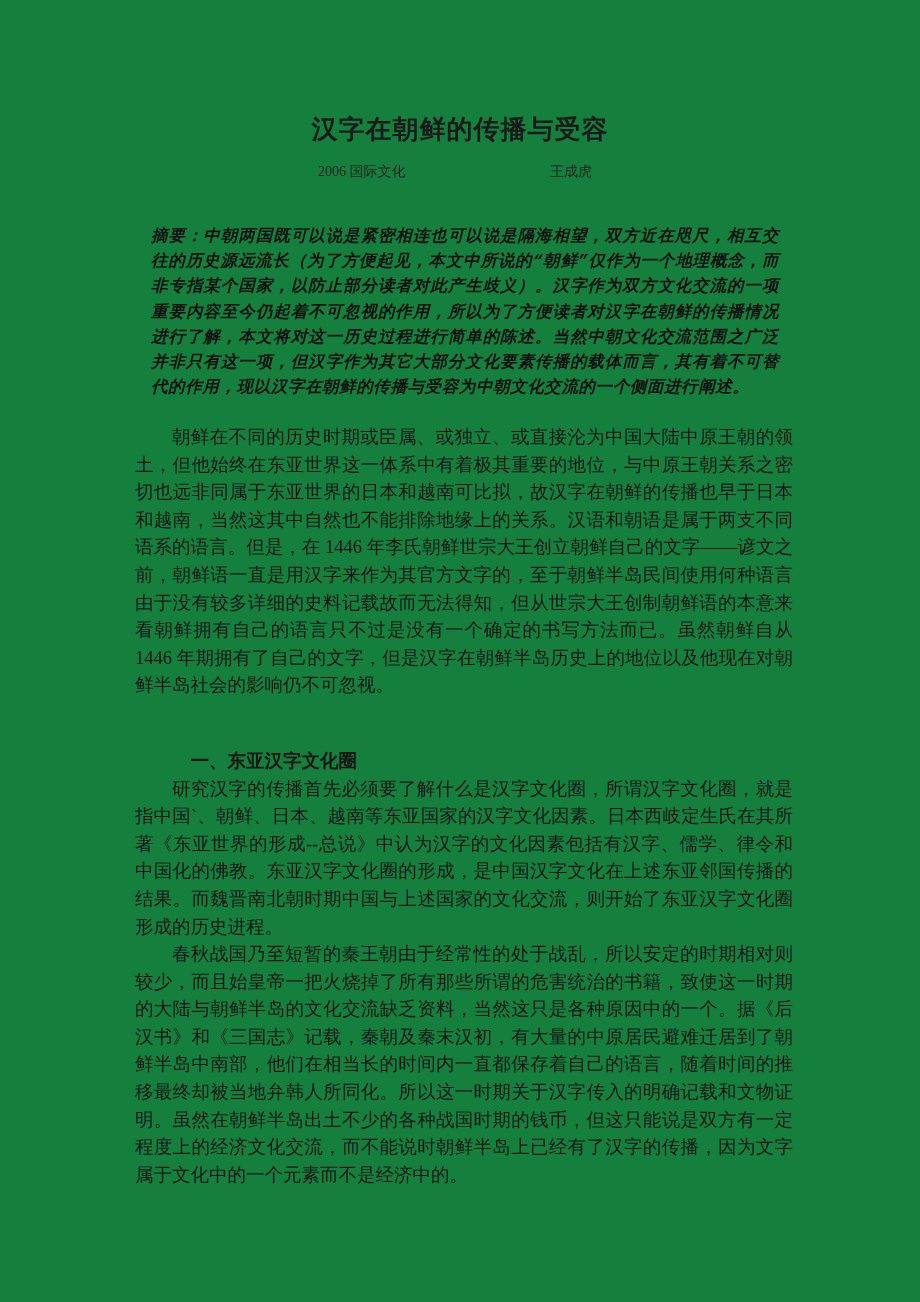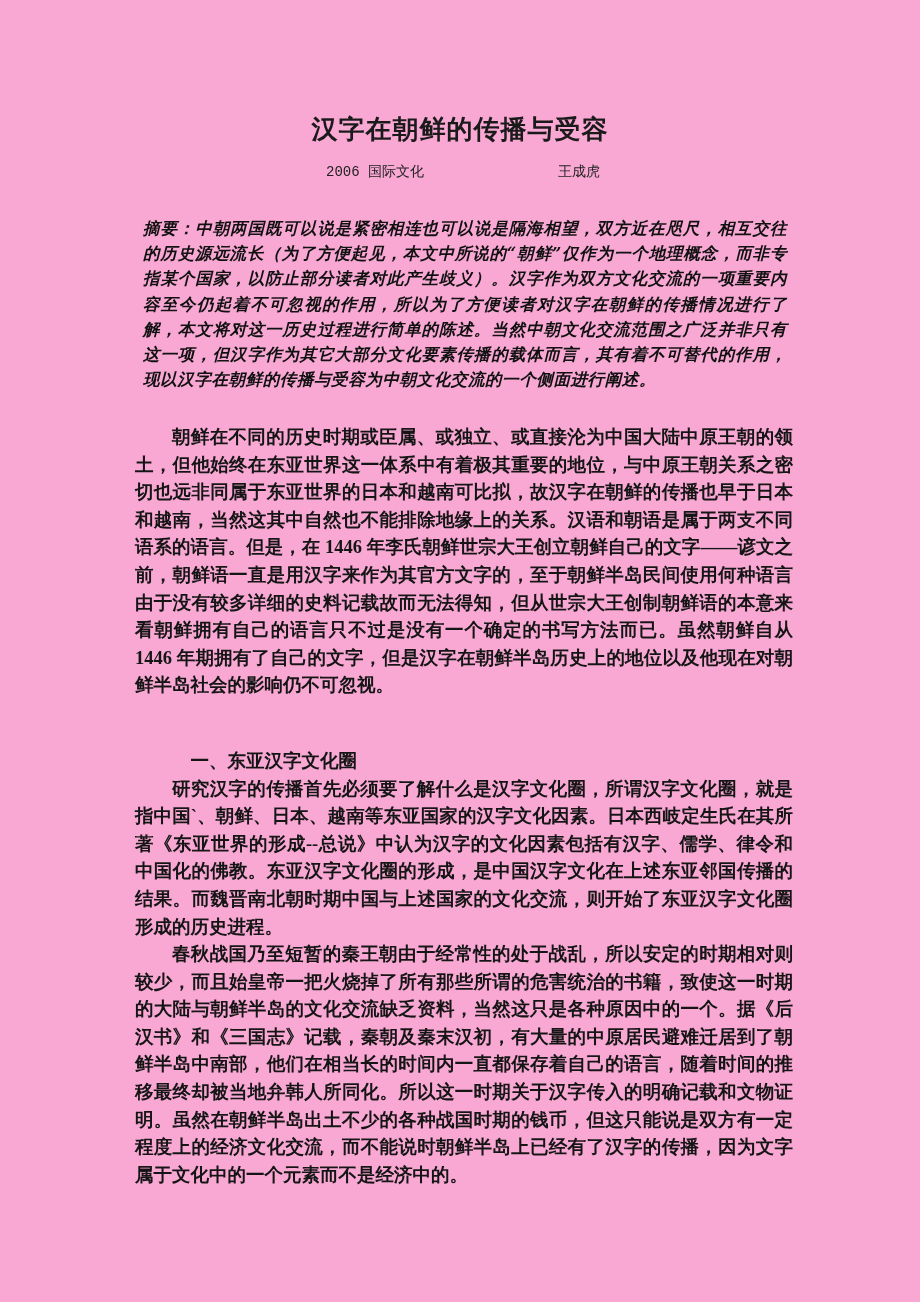--- a/index.html
+++ b/index.html
@@ -5,21 +5,21 @@
 <style>
   html, body {
     margin: 0;
     padding: 0;
     background: #ffffff;
   }
   .page {
     position: relative;
     width: 920px;
     height: 1302px;
-    background: #f9a8d4;
+    background: #15803d;
     overflow: hidden;
     box-sizing: border-box;
   }
 
   
   .doc-title {
     position: absolute;
     left: 0;
     top: 112px;
     width: 920px;
@@ -30,25 +30,24 @@
     font-weight: 600;
     color: #1a1a1a;
     letter-spacing: 1px;
   }
 
   .byline {
     position: absolute;
     left: 318px;
     top: 162px;
     width: 420px;
-    font-family: Liberation Mono, monospace;
+    font-family: Liberation Serif, serif;
     font-size: 14px;
     line-height: 20px;
     color: #222222;
-    margin-left: 8px;
   }
   .byline .affiliation {
     display: inline-block;
     width: 232px;
   }
   .byline .author {
     display: inline-block;
   }
 
   
@@ -61,21 +60,22 @@
     font-size: 16.5px;
     line-height: 25.2px;
     color: #111111;
     text-align: justify;
     text-justify: inter-character;
     font-style: italic;
     font-weight: 600;
     letter-spacing: 0.6px;
   }
   .abstract-block p {
-    margin: 8px;
+    margin: 16px;
+    font-family: Liberation Mono, monospace;
   }
   .abstract-block .kw {
     display: block;
   }
 
   
   .body-block {
     position: absolute;
     left: 135px;
     top: 424px;
@@ -83,21 +83,20 @@
     font-family: "Liberation Serif", "DejaVu Serif", serif;
     font-size: 18.5px;
     line-height: 27.6px;
     color: #151515;
     text-align: justify;
     text-justify: inter-character;
   }
   .body-block p {
     margin: 0;
     text-indent: 2em;
-    font-weight: bold;
   }
   .body-block p.heading {
     text-indent: 3em;
     font-weight: bold;
     margin-top: 48px;
   }
   .body-block p.heading-plain {
     text-indent: 2em;
     font-weight: normal;
   }

